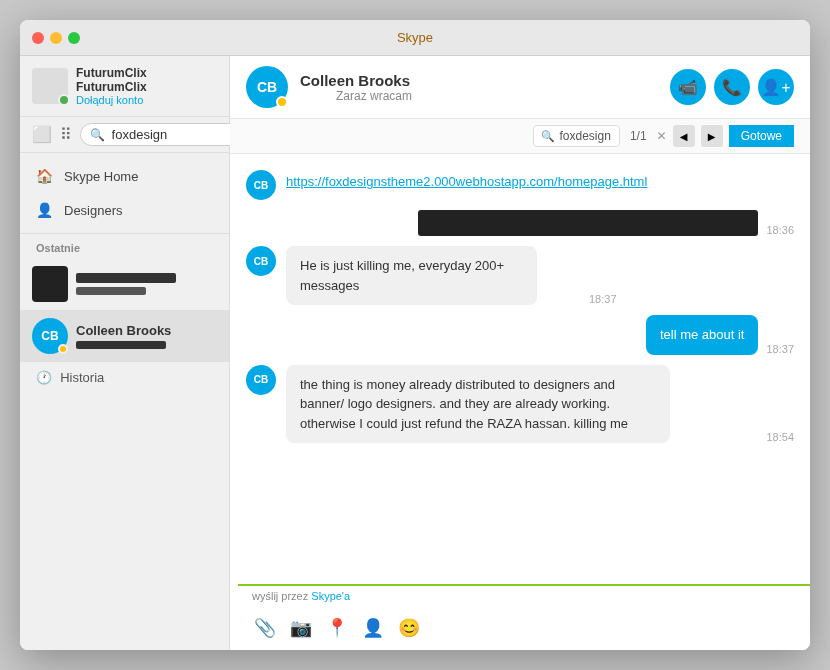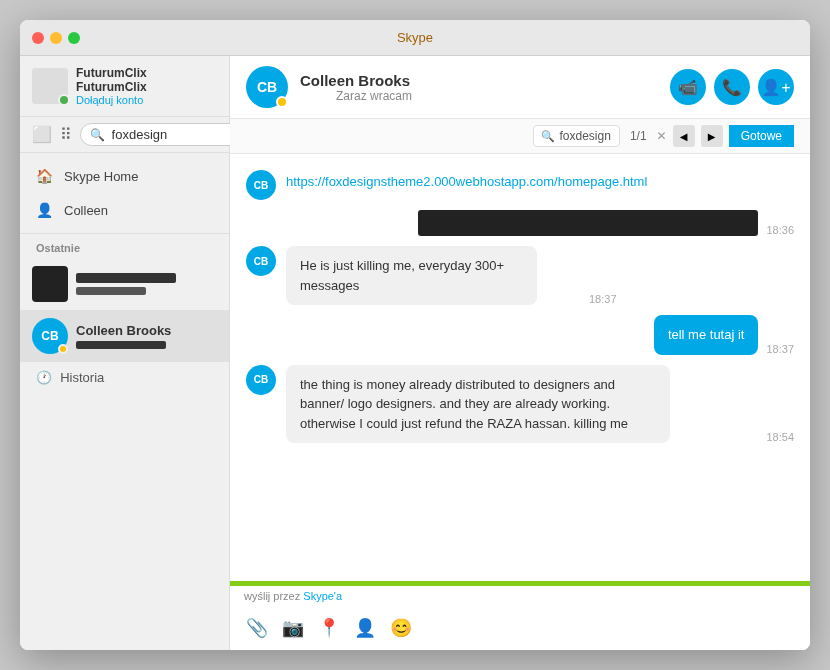--- a/index.html
+++ b/index.html
@@ -380,33 +380,35 @@
     }
     .message-row.outgoing { justify-content: flex-end; }
     .message-row.incoming { justify-content: flex-start; }
     .msg-time {
       font-size: 11px;
       color: #aaa;
       white-space: nowrap;
     }
     .link-text {
       color: #00a8e6;
+      text-decoration: underline;
       font-size: 13px;
     }
     .redacted-bar {
       height: 26px;
       background: #222;
       border-radius: 3px;
       width: 340px;
     }
 
     
     .input-area {
-      border-top: 5px solid #84cc16;
+      border-top: 2px solid #84cc16;
       background: #fff;
+      margin-left: 8px;
     }
     .input-via {
       padding: 4px 14px;
       font-size: 11px;
       color: #888;
     }
     .input-via a { color: #00a8e6; }
     .input-row {
       display: flex;
       align-items: center;
@@ -505,21 +507,21 @@
         </div>
       </div>
 
       <div class="sidebar-nav">
         <div class="sidebar-nav-item">
           <span class="nav-icon">🏠</span>
           <span>Skype Home</span>
         </div>
         <div class="sidebar-nav-item">
           <span class="nav-icon">👤</span>
-          <span>Colleen</span>
+          <span>Designers</span>
         </div>
       </div>
 
       <div class="sidebar-section-label">Ostatnie</div>
 
       <div class="contact-item">
         <div style="width:36px;height:36px;background:#222;border-radius:4px;flex-shrink:0;"></div>
         <div style="flex:1;">
           <div style="height:10px;background:#333;border-radius:2px;width:100px;margin-bottom:4px;"></div>
           <div style="height:8px;background:#555;border-radius:2px;width:70px;"></div>
@@ -588,29 +590,29 @@
 
         <div class="message-row outgoing">
           <div class="redacted-bar"></div>
           <span class="msg-time">18:36</span>
         </div>
 
         <div class="message-row incoming">
           <div class="message-with-avatar">
             <div class="msg-avatar">CB</div>
             <div class="message-bubble message-incoming">
-              <span>He is just killing me, everyday 300+ messages</span>
+              <span>He is just killing me, everyday 200+ messages</span>
             </div>
           </div>
           <span class="msg-time">18:37</span>
         </div>
 
         <div class="message-row outgoing">
           <div class="message-bubble message-outgoing">
-            <span>tell me tutaj it</span>
+            <span>tell me about it</span>
           </div>
           <span class="msg-time">18:37</span>
         </div>
 
         <div class="message-row incoming">
           <div class="message-with-avatar">
             <div class="msg-avatar">CB</div>
             <div class="message-bubble message-incoming">
               <span>the thing is money already distributed to designers and banner/ logo designers. and they are already working. otherwise I could just refund the RAZA hassan. killing me</span>
             </div>

